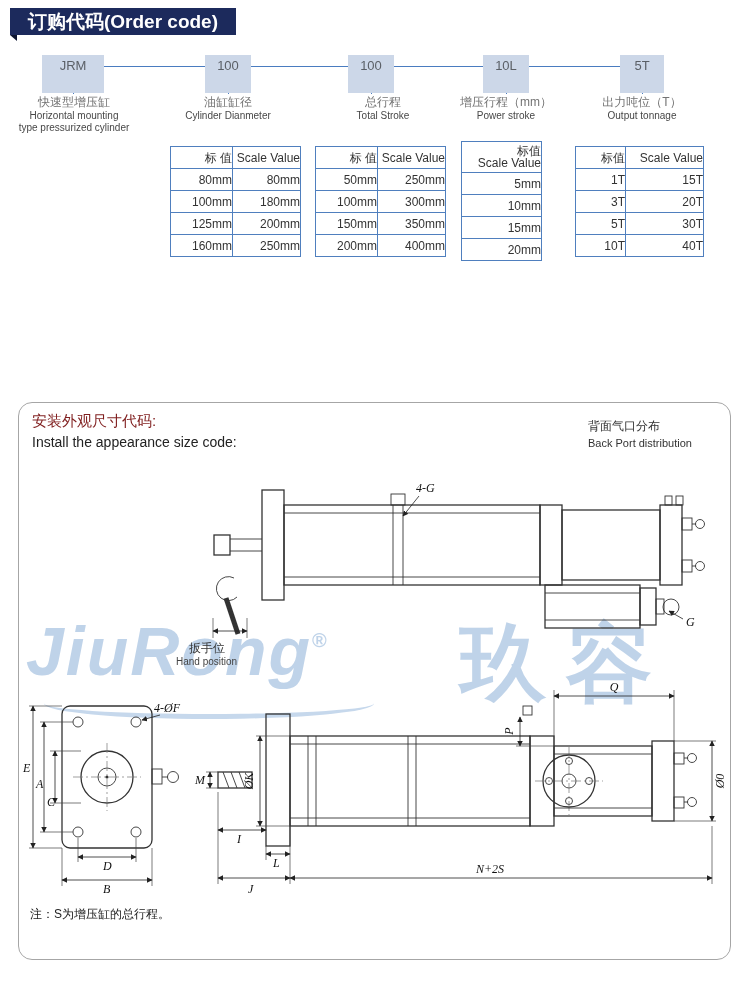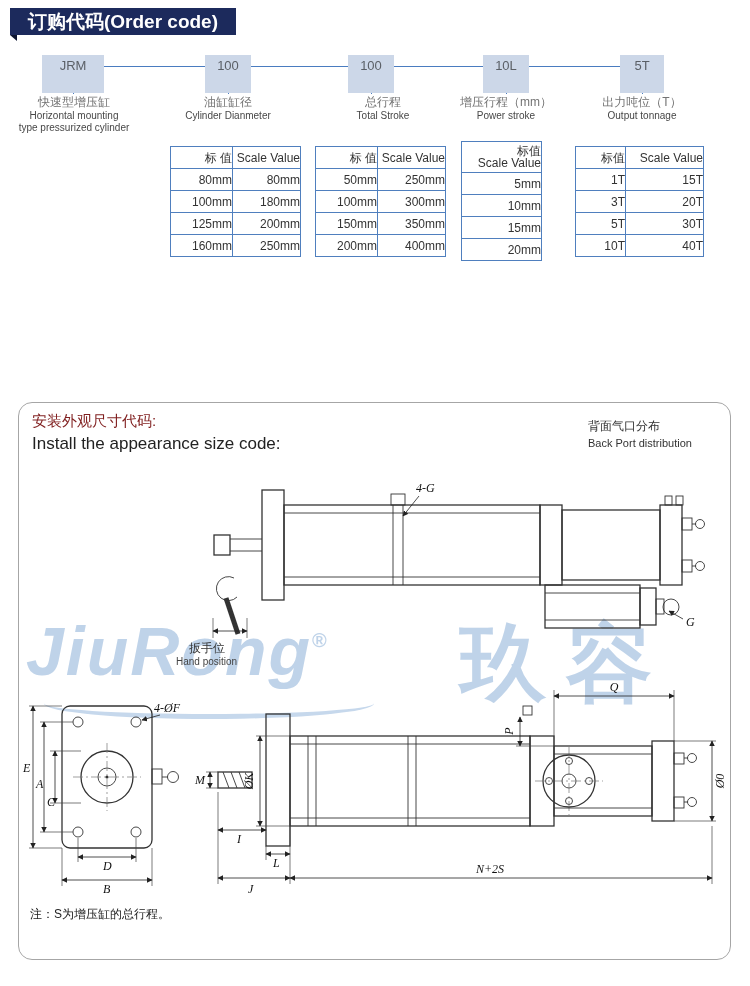--- a/index.html
+++ b/index.html
@@ -27,21 +27,21 @@
   table.vt td{border:1px solid #4f7fbe;text-align:right;vertical-align:middle;
           height:21px;font-size:12px;color:#333;padding:0;}
   table.vt tr.hd td .h-cn{font-size:12px;line-height:13px;}
   table.vt tr.hd td .h-en{font-size:12px;line-height:11px;}
   #tbl-power tr.hd td{height:30px;}
 
   
   .install-box{position:absolute;left:18px;top:402px;width:711px;height:556px;
           border:1px solid #a6a6a6;border-radius:14px;z-index:0;}
   .sec-title-cn{position:absolute;left:32px;top:412px;font-size:15px;color:#7f1d1d;z-index:3;}
-  .sec-title-en{position:absolute;left:32px;top:434px;font-size:17px;color:#222;z-index:3;}
+  .sec-title-en{position:absolute;left:32px;top:434px;font-size:14px;color:#222;z-index:3;}
   .backport-cn{position:absolute;left:588px;top:418px;font-size:12px;color:#333;z-index:3;}
   .backport-en{position:absolute;left:588px;top:437px;font-size:11px;color:#333;z-index:3;text-align:center;}
   .note-cn{position:absolute;left:30px;top:906px;font-size:12px;color:#222;z-index:3;}
   .note-en{position:absolute;left:30px;top:924px;font-size:12px;color:#222;z-index:3;}
 
   
   .wm-brand{position:absolute;left:26px;top:612px;font-size:68px;font-weight:bold;font-style:italic;
           color:rgba(128,168,212,0.50);letter-spacing:2px;z-index:1;white-space:nowrap;}
   .wm-brand .reg{font-size:20px;vertical-align:28px;font-style:normal;}
   .wm-swoosh{position:absolute;left:44px;top:688px;width:330px;height:26px;

